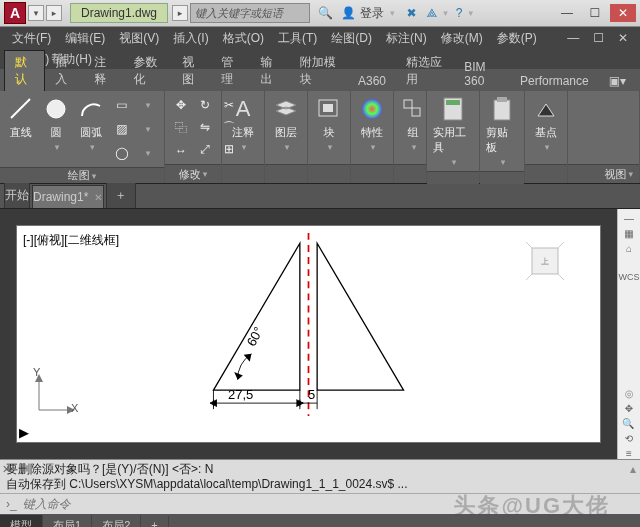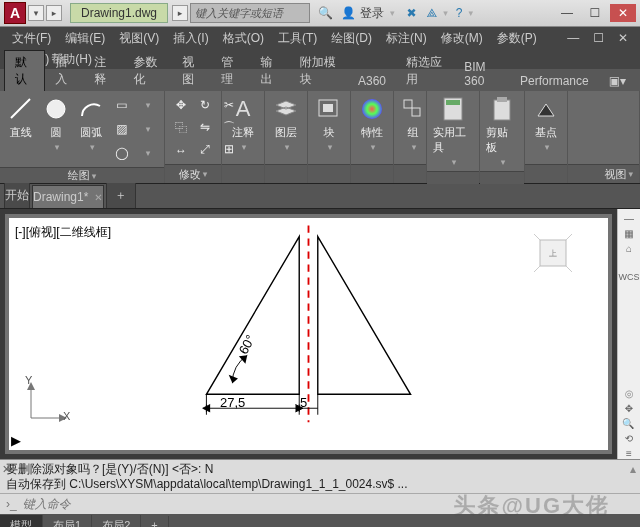--- a/index.html
+++ b/index.html
@@ -9,36 +9,36 @@
 .ttab{padding:2px 10px;background:#c8daa8;border:1px solid #8a8;color:#333;margin-left:6px}
 .search{height:18px;width:110px;background:#bbb;border:1px solid #888;color:#555;font-style:italic;padding:0 4px;font-size:11px;display:flex;align-items:center}
 .tcap{display:flex;align-items:center;gap:4px;margin-left:6px;color:#444}
 .wbtn{width:26px;height:18px;display:flex;align-items:center;justify-content:center;font-size:12px;color:#444}
 .wbtn.cl{background:#c75050;color:#fff}
 .menubar{height:22px;background:#444;display:flex;align-items:center;padding:0 6px;gap:2px;color:#ccc;font-size:12px}
 .menubar span{padding:2px 6px}
 .menubar2{height:20px;background:#444;display:flex;align-items:center;padding:0 6px;gap:2px;color:#ccc;font-size:12px}
 .ribbon-tabs{height:22px;background:#585858;display:flex;align-items:flex-end;padding:0 4px;font-size:12px}
 .rtab{padding:3px 10px;color:#ccc}
-.rtab.on{background:#6a6a6a;border:1px solid #222;border-bottom:none;color:#000000}
+.rtab.on{background:#6a6a6a;border:1px solid #222;border-bottom:none;color:#fde047}
 .ribbon{height:92px;background:#6a6a6a;display:flex;border-bottom:1px solid #222}
 .panel{border-right:1px solid #555;display:flex;flex-direction:column;position:relative}
 .panel-body{flex:1;display:flex;align-items:flex-start;padding:4px 6px;gap:6px}
 .panel-title{height:18px;background:#5a5a5a;font-size:11px;color:#ddd;display:flex;align-items:center;justify-content:center;border-top:1px solid #444;gap:0}
 .big-btn{display:flex;flex-direction:column;align-items:center;gap:2px;color:#eee;font-size:11px;width:34px}
 .ico{width:28px;height:28px;display:flex;align-items:center;justify-content:center}
 .small-grid{display:flex;flex-direction:column;gap:4px}
 .small-row{display:flex;gap:4px}
 .sbtn{width:20px;height:20px;display:flex;align-items:center;justify-content:center;color:#eee;font-size:12px}
 .doctabs{height:24px;background:#555;display:flex;align-items:flex-end;padding-left:4px;gap:2px;border-bottom:1px solid #222}
 .dtab{padding:4px 0;font-size:12px;color:#ccc;background:#4a4a4a;border:1px solid #333;border-bottom:none;display:flex;align-items:center;gap:6px}
 .dtab.on{background:#737373}
 .dtab .x{font-size:10px;color:#aaa}
 .canvas-wrap{position:relative;height:250px;background:#3a3a3a;display:flex}
-.canvas{flex:1;background:#fff;margin:5px;position:relative;border:4px solid #737373}
+.canvas{flex:1;background:#fff;margin:16px;position:relative;border:1px solid #737373}
 .sidetools{width:22px;background:#efefef;border-left:1px solid #bbb;display:flex;flex-direction:column;align-items:center;padding-top:4px;gap:4px;font-size:10px;color:#666}
 .vlabel{position:absolute;left:6px;top:6px;color:#000;font-size:12px}
 .axis{position:absolute;left:14px;bottom:24px;color:#555;font-size:11px}
 .cmdzone{height:54px;background:#dcdcdc;border-top:1px solid #888;display:flex;flex-direction:column;color:#222;font-size:12px}
 .cmdhist{flex:1;padding:2px 28px 2px 6px;line-height:15px;overflow:hidden;position:relative}
 .cmdline{height:20px;border-top:1px solid #aaa;display:flex;align-items:center;padding:0 6px;gap:6px;color:#777}
 .bottomtabs{height:22px;background:#555;display:flex;align-items:center;font-size:11px;color:#ccc}
 .btab{padding:3px 10px;border-right:1px solid #444}
 .btab.on{background:#333}
 .chev{font-size:9px;margin-left:2px;color:#aaa}

